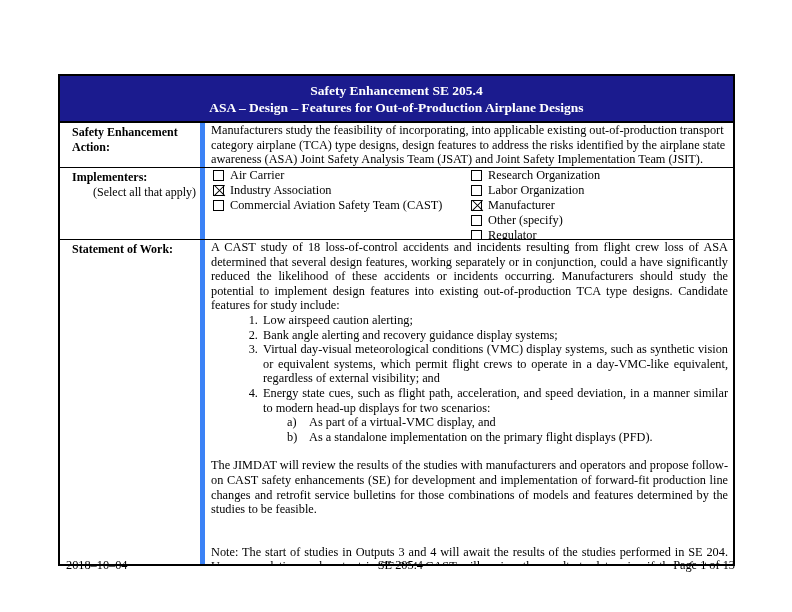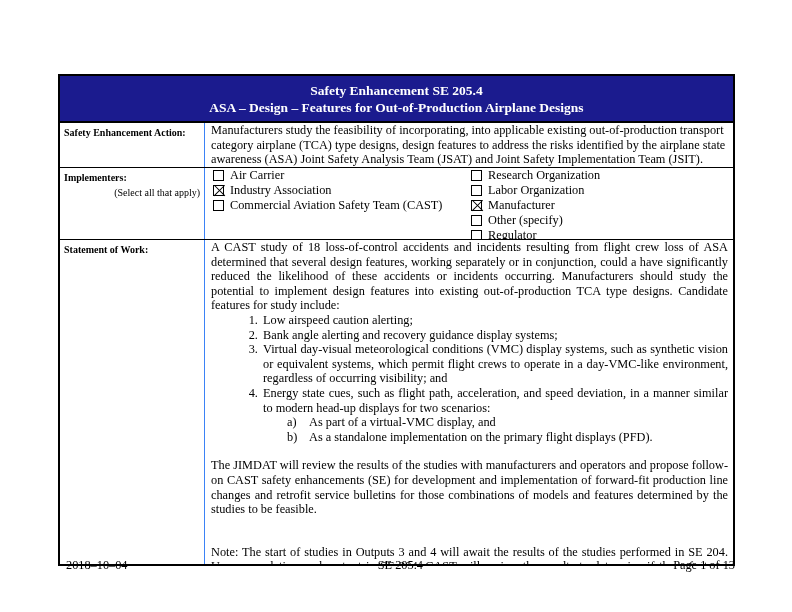--- a/index.html
+++ b/index.html
@@ -34,24 +34,24 @@
   .banner .line1 { font-size: 13.5px; line-height: 17px; }
   .banner .line2 { font-size: 13.5px; line-height: 18px; }
   .row {
     display: flex;
     border-bottom: 1px solid #000000;
     flex: 0 0 auto;
   }
   .row:last-child { border-bottom: none; flex: 1 1 auto; overflow: hidden; justify-content: space-between; }
   .label-cell {
     flex: 0 0 145px;
-    border-right: 1px solid #3b82f6;
-    padding: 2px 4px 2px 4px;
+    border-right: 5px solid #3b82f6;
+    padding: 2px 4px 2px 12px;
     font-weight: bold;
-    font-size: 10px;
+    font-size: 12px;
     line-height: 15px;
   }
   .label-cell .sub { font-weight: normal; text-align: right; }
   .value-cell {
     flex: 1 1 auto;
     padding: 0 5px 2px 6px;
     font-size: 12.3px;
     line-height: 14.6px;
     overflow: hidden;
   }
@@ -171,21 +171,21 @@
       </div>
     </div>
 
     <div class="row">
       <div class="label-cell">Statement of Work:</div>
       <div class="value-cell stmt">
         <p>A CAST study of 18 loss-of-control accidents and incidents resulting from flight crew loss of ASA determined that several design features, working separately or in conjunction, could a have significantly reduced the likelihood of these accidents or incidents occurring.  Manufacturers should study the potential to implement design features into existing out-of-production TCA type designs.  Candidate features for study include:</p>
         <ol>
           <li>Low airspeed caution alerting;</li>
           <li>Bank angle alerting and recovery guidance display systems;</li>
-          <li>Virtual day-visual meteorological conditions (VMC) display systems, such as synthetic vision or equivalent systems, which permit flight crews to operate in a day-VMC-like environment, regardless of occurring visibility; and</li>
+          <li>Virtual day-visual meteorological conditions (VMC) display systems, such as synthetic vision or equivalent systems, which permit flight crews to operate in a day-VMC-like equivalent, regardless of external visibility; and</li>
           <li>Energy state cues, such as flight path, acceleration, and speed deviation, in a manner similar to modern head-up displays for two scenarios:</li>
         </ol>
         <div class="subitem">
           <span class="marker">a)</span>
           <span>As part of a virtual-VMC display, and</span>
         </div>
         <div class="subitem">
           <span class="marker">b)</span>
           <span>As a standalone implementation on the primary flight displays (PFD).</span>
         </div>

